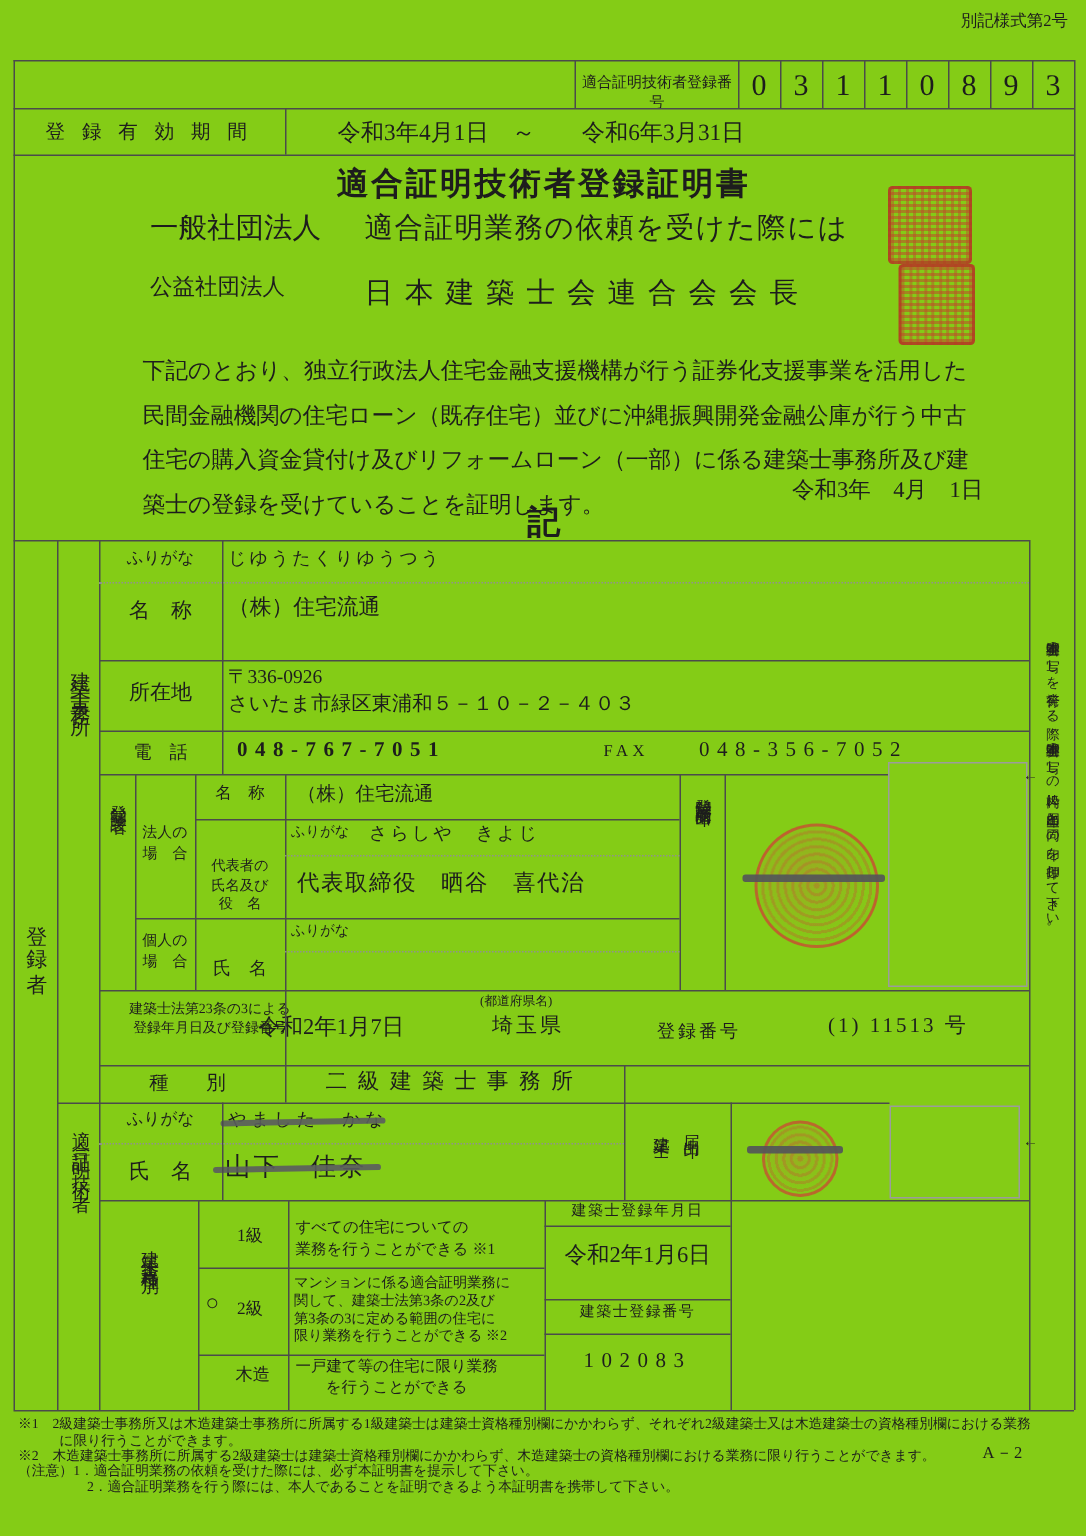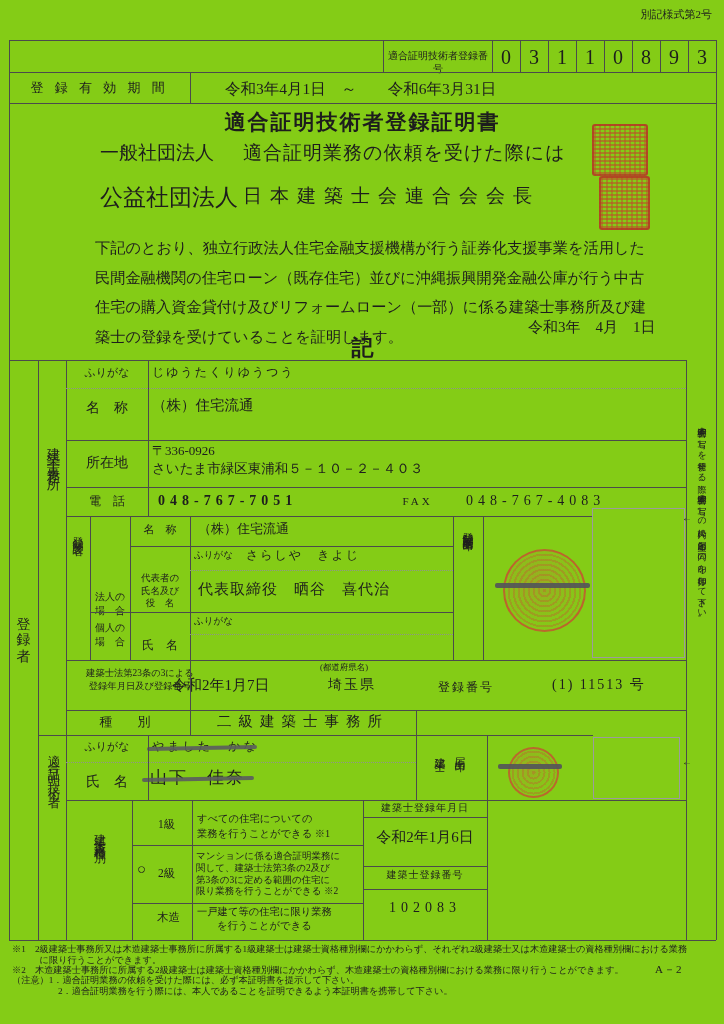--- a/index.html
+++ b/index.html
@@ -34,21 +34,21 @@
 <div id="page">
 
   <div class="t" style="left:560px;top:8px;width:152px;text-align:right;font-size:11px;">別記様式第2号</div>
   <div class="t c" style="left:385px;top:50px;width:106px;font-size:10px;">適合証明技術者登録番号</div>
   <div class="t c" style="left:9px;top:80px;width:181px;font-size:13px;letter-spacing:4px;">登 録 有 効 期 間</div>
   <div class="t" style="left:225px;top:79px;font-size:15.5px;">令和3年4月1日　～　　令和6年3月31日</div>
 
   <div class="t c" style="left:9px;top:109px;width:707px;font-size:21px;font-weight:700;letter-spacing:2px;">適合証明技術者登録証明書</div>
   <div class="t" style="left:100px;top:141px;font-size:19px;">一般社団法人</div>
   <div class="t" style="left:243px;top:141px;font-size:19px;letter-spacing:1px;">適合証明業務の依頼を受けた際には</div>
-  <div class="t" style="left:100px;top:184px;font-size:23px;">公益社団法人</div>
+  <div class="t" style="left:100px;top:184px;font-size:15px;font-family:Liberation Mono, monospace;">公益社団法人</div>
   <div class="t" style="left:243px;top:184px;font-size:19px;letter-spacing:8px;">日本建築士会連合会会長</div>
   <div class="sealsq" style="left:592px;top:124px;width:52px;height:48px;"></div>
   <div class="sealsq" style="left:599px;top:176px;width:47px;height:50px;"></div>
   <div class="t" style="left:95px;top:233px;font-size:15.2px;line-height:29.5px;">下記のとおり、独立行政法人住宅金融支援機構が行う証券化支援事業を活用した
 民間金融機関の住宅ローン（既存住宅）並びに沖縄振興開発金融公庫が行う中古
 住宅の購入資金貸付け及びリフォームローン（一部）に係る建築士事務所及び建
 築士の登録を受けていることを証明します。</div>
   <div class="t" style="left:528px;top:318px;font-size:15px;">令和3年　4月　1日</div>
   <div class="t c" style="left:9px;top:334px;width:707px;font-size:22px;font-weight:700;">記</div>
 
@@ -59,24 +59,24 @@
   <div class="t c" style="left:66px;top:366px;width:82px;font-size:11px;">ふりがな</div>
   <div class="t" style="left:152px;top:365px;font-size:12px;letter-spacing:2px;">じゆうたくりゆうつう</div>
   <div class="t c" style="left:66px;top:399px;width:82px;font-size:14px;">名　称</div>
   <div class="t" style="left:152px;top:396px;font-size:14.5px;">（株）住宅流通</div>
   <div class="t c" style="left:66px;top:454px;width:82px;font-size:14px;">所在地</div>
   <div class="t" style="left:152px;top:443px;font-size:13px;">〒336-0926</div>
   <div class="t" style="left:152px;top:461px;font-size:13.5px;">さいたま市緑区東浦和５－１０－２－４０３</div>
   <div class="t c" style="left:66px;top:494px;width:82px;font-size:12px;">電　話</div>
   <div class="t" style="left:158px;top:492px;font-size:14px;letter-spacing:5px;font-weight:bold;">048-767-7051</div>
   <div class="t c" style="left:388px;top:495px;width:59px;font-size:11px;letter-spacing:3px;">FAX</div>
-  <div class="t" style="left:466px;top:492px;font-size:14px;letter-spacing:5px;">048-767-4083</div>
+  <div class="t" style="left:466px;top:492px;font-size:14px;letter-spacing:5px;">048-356-7052</div>
 
   <div class="vt" style="left:70px;top:528px;font-size:11px;letter-spacing:2px;">登録開設者</div>
-  <div class="t c" style="left:90px;top:549px;width:40px;font-size:10px;line-height:14px;margin-top:41px;">法人の
+  <div class="t c" style="left:90px;top:549px;width:40px;font-size:10px;line-height:14px;">法人の
 場　合</div>
   <div class="t c" style="left:130px;top:523px;width:60px;font-size:11px;">名　称</div>
   <div class="t" style="left:198px;top:521px;font-size:13px;">（株）住宅流通</div>
   <div class="t" style="left:194px;top:550px;font-size:9.5px;">ふりがな</div>
   <div class="t" style="left:246px;top:548px;font-size:12px;letter-spacing:2px;">さらしや　きよじ</div>
   <div class="t c" style="left:131px;top:572px;width:58px;font-size:9.5px;line-height:12.5px;">代表者の
 氏名及び
 役　名</div>
   <div class="t" style="left:198px;top:580px;font-size:15px;letter-spacing:1px;">代表取締役　晒谷　喜代治</div>
   <div class="t c" style="left:90px;top:621px;width:40px;font-size:10px;line-height:14px;">個人の

